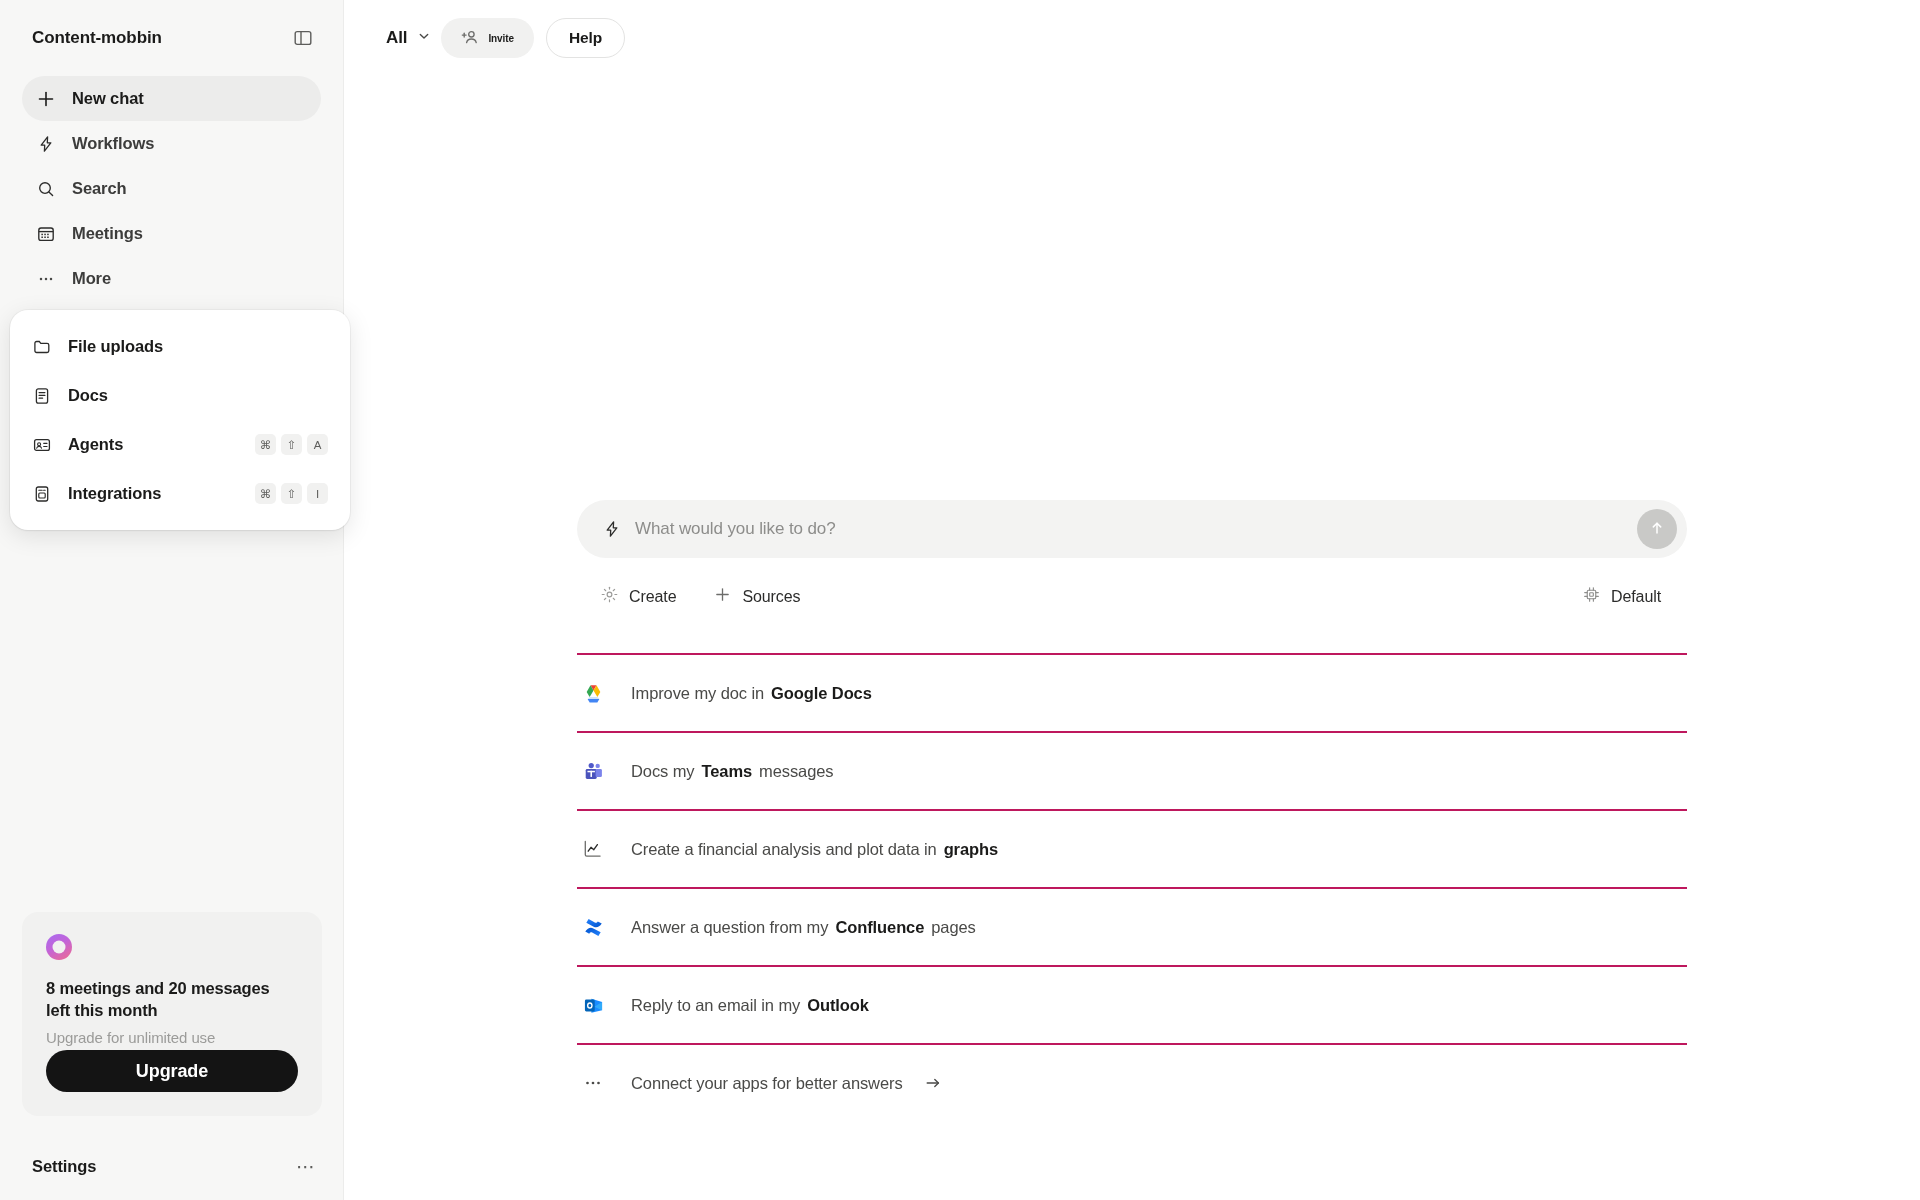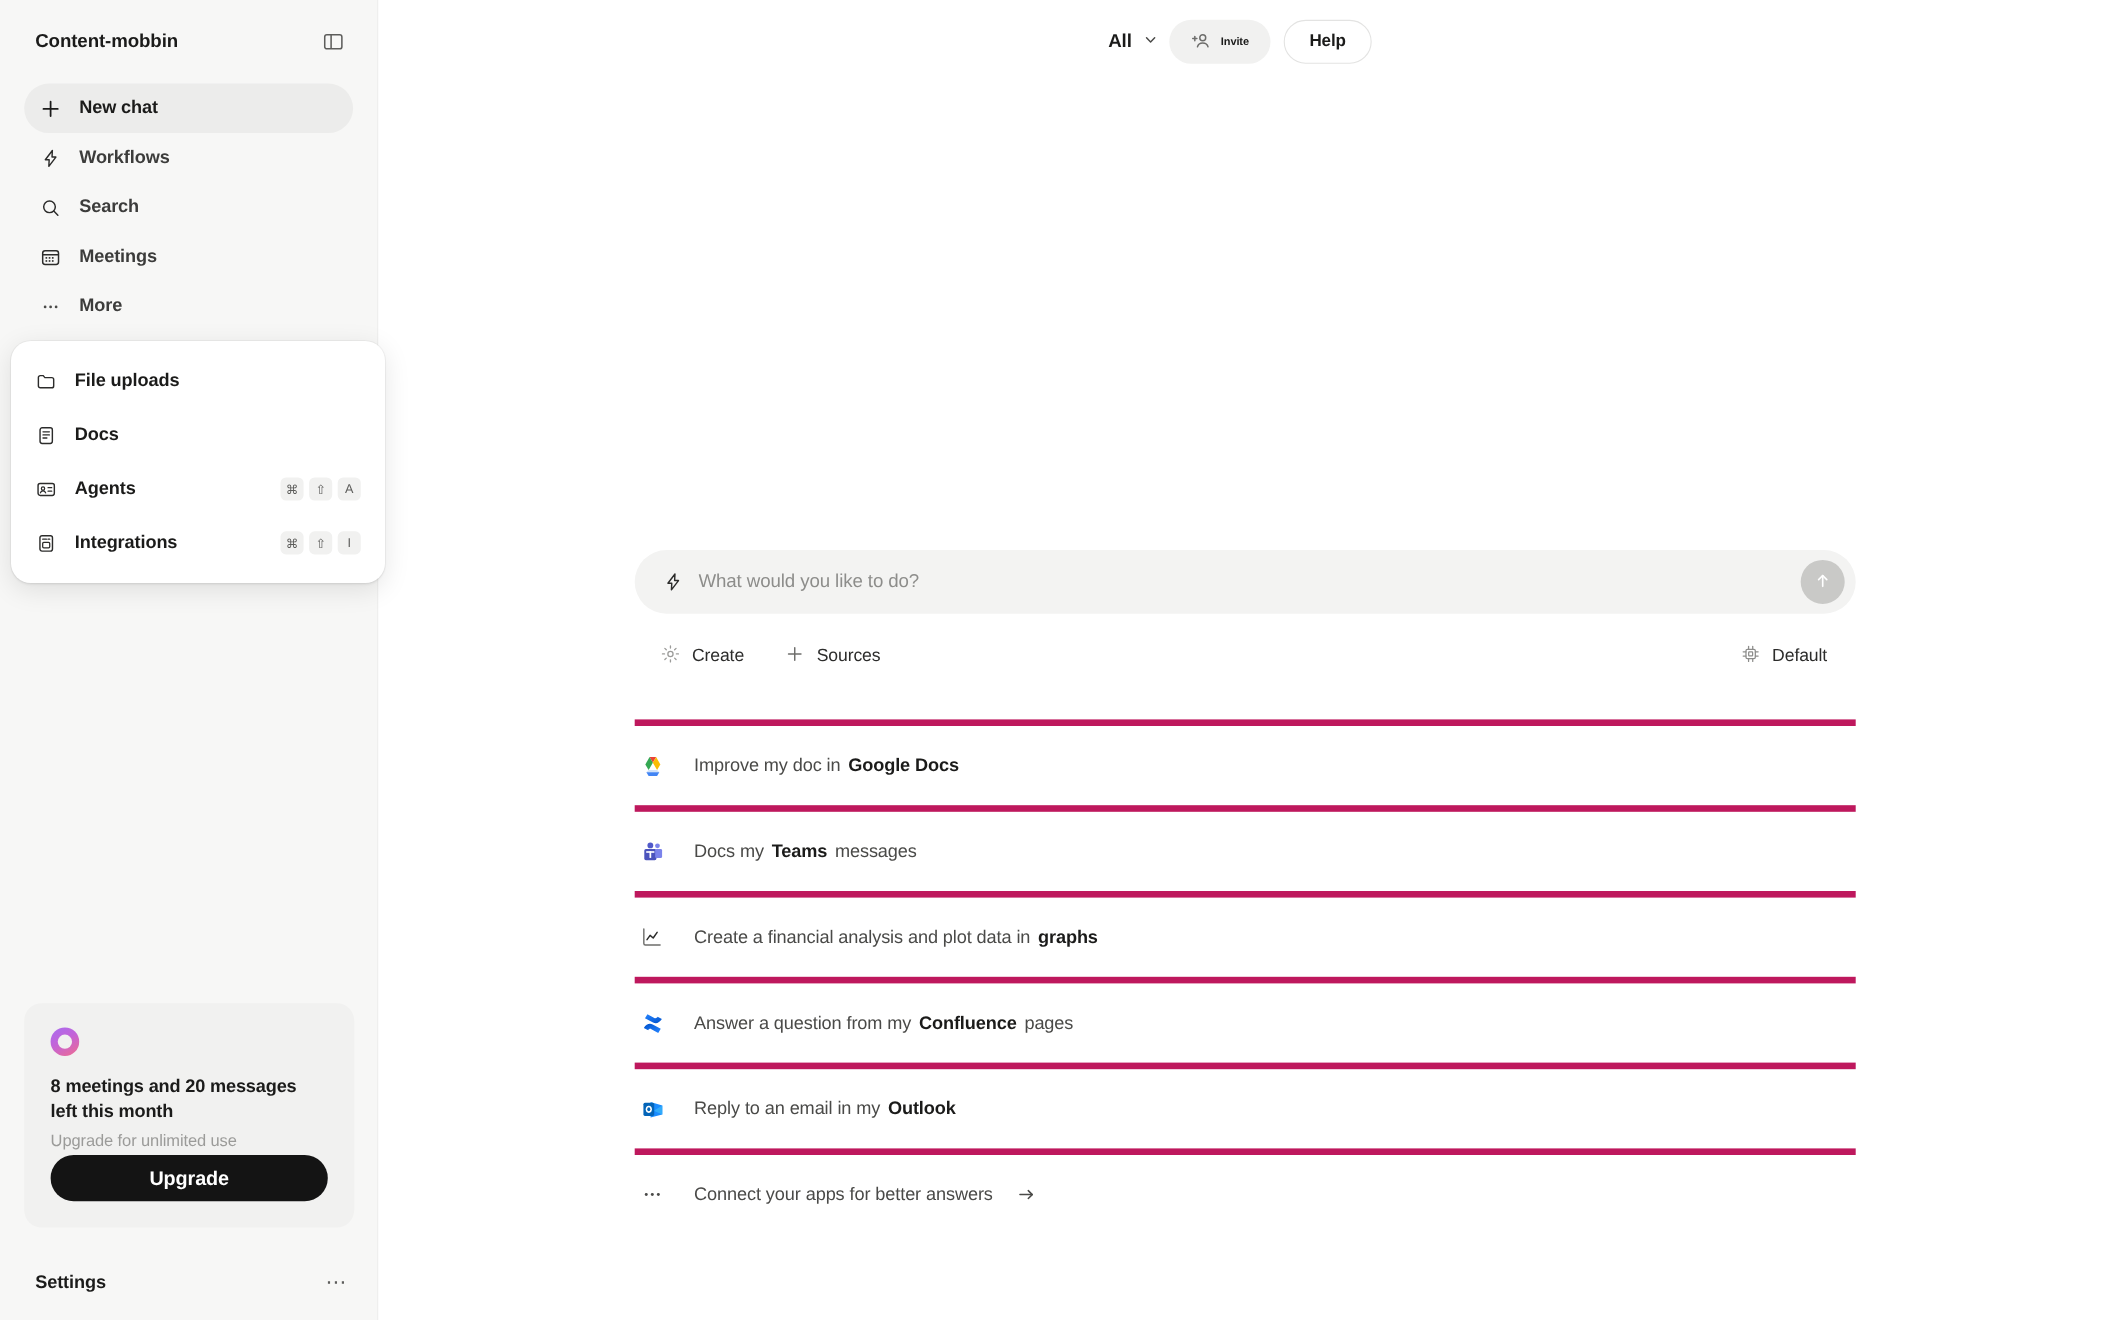--- a/index.html
+++ b/index.html
@@ -108,21 +108,21 @@
     width: 344px; height: 68px;
     display:flex; align-items:center; justify-content:space-between;
     padding: 0 28px 0 32px;
   }
   .settings-label { font-size: 16.5px; font-weight: 700; color:#1b1b1a; cursor:pointer; letter-spacing:-0.1px;}
   .settings-more { color:#5d5d5b; font-size:19px; line-height:1; cursor:pointer; letter-spacing:1px;}
 
   
   .main { flex: 1; position: relative; height: 1200px; background:#fff; }
   .topbar {
-    height: 76px; display:flex; align-items:center; justify-content:center;
+    height: 76px; display:flex; align-items:center; justify-content:flex-start;
     padding: 0 52px 0 32px;
   }
   .scope-sel {
     display:flex; align-items:center; gap:10px;
     padding: 6px 10px; border-radius: 10px; cursor:pointer;
   }
   .scope-label { font-size:17px; font-weight:700; color:#1b1b1a; letter-spacing:-0.1px;}
   .top-actions { display:flex; align-items:center; gap:12px; }
   .btn-invite {
     display:flex; align-items:center; gap:9px;
@@ -174,21 +174,21 @@
     display:flex; align-items:center; gap:11px;
     background:none; border:none; cursor:pointer;
     font-size:16px; color:#2c2c2b; font-family:inherit; font-weight:500;
     padding: 4px 2px; letter-spacing:-0.1px;
   }
 
   .suggestions { width: 1110px; margin-top: 42px; }
   .sugg-row {
     display:flex; align-items:center; gap:26px;
     height: 78px;
-    border-top: 6px solid #be185d;
+    border-top: 2px solid #be185d;
     cursor:pointer;
     padding: 0 4px;
   }
   .sugg-row:last-child { border-bottom: none; }
   .sugg-ic { width:24px; height:24px; display:flex; align-items:center; justify-content:center; flex:0 0 24px; }
   .sugg-text { font-size:16.5px; color:#4a4a48; letter-spacing:-0.1px; display:flex; align-items:center; gap:7px;}
   .sugg-text b { color:#1b1b1a; font-weight:700; }
   .sugg-arrow { margin-left: 14px; display:flex; align-items:center; }
 </style>
 </head>

